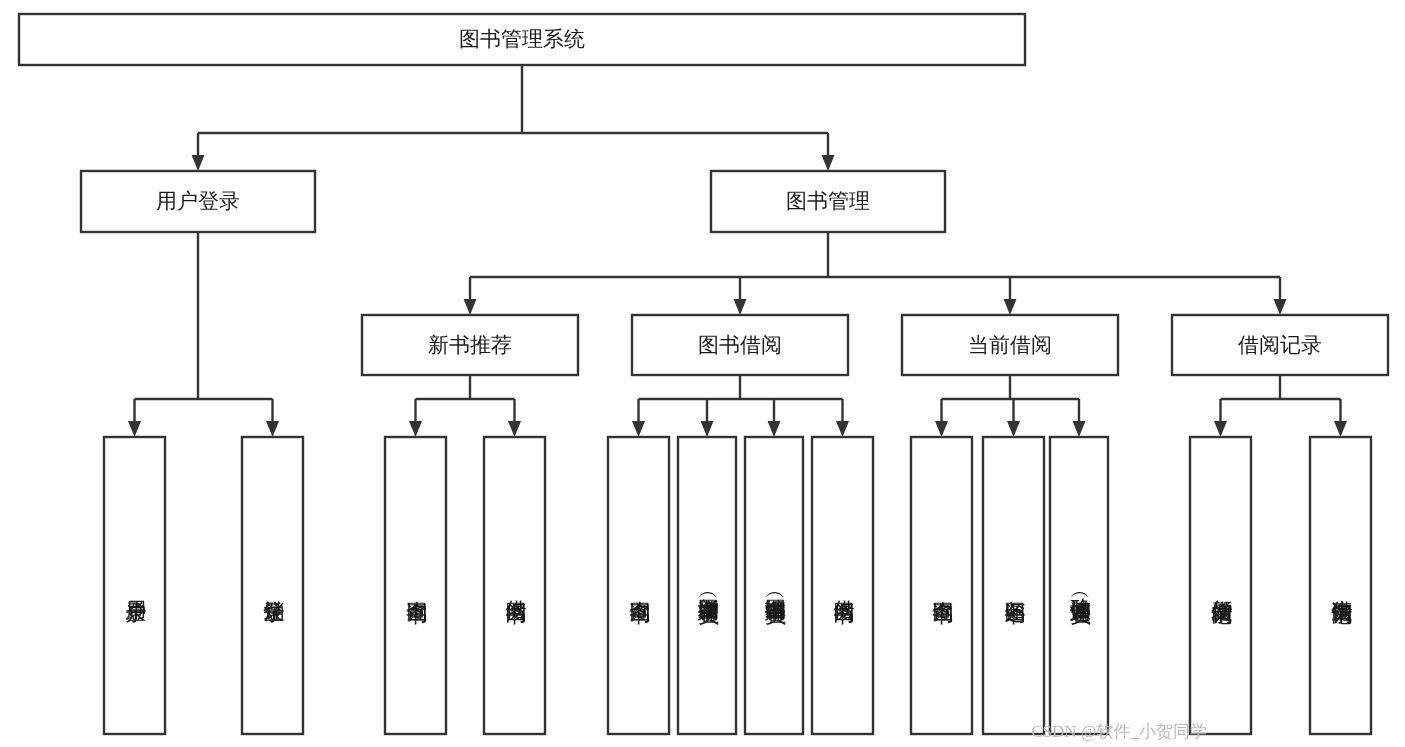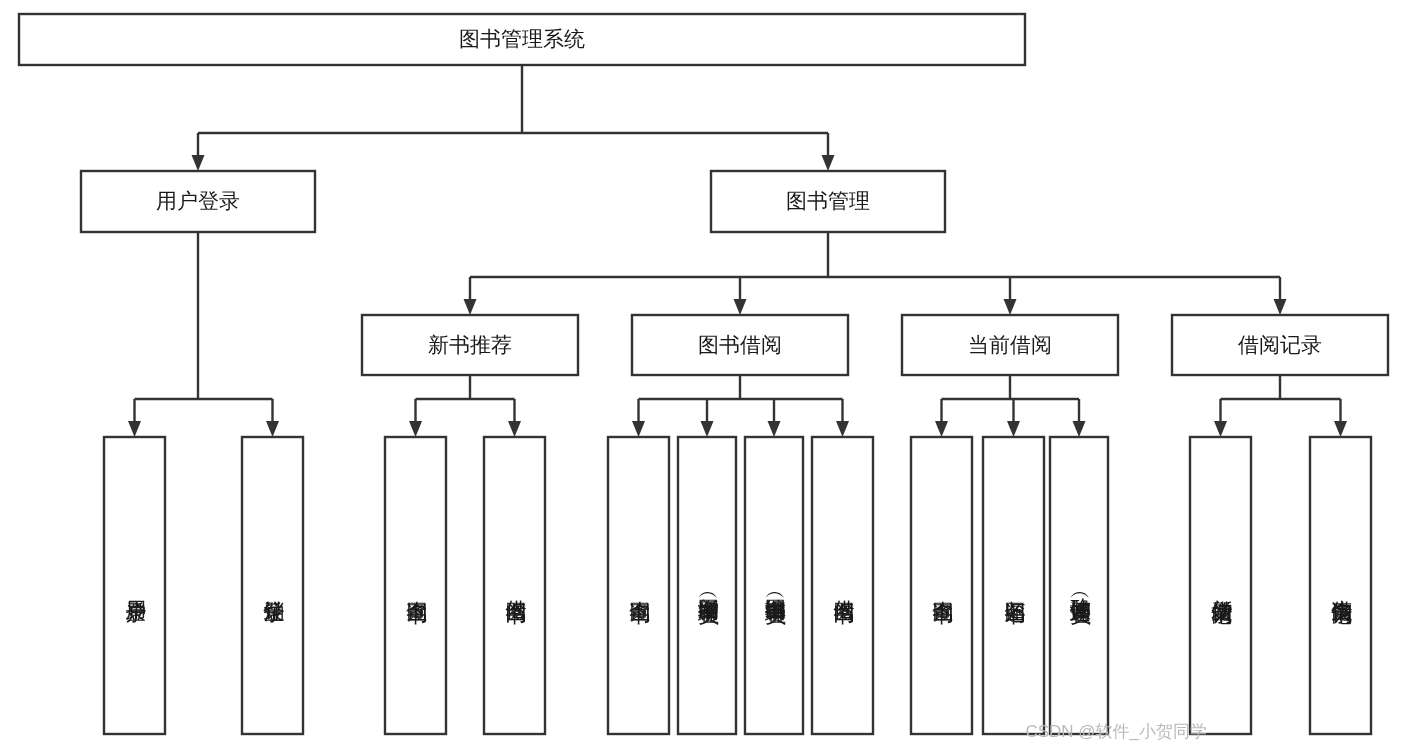--- a/index.html
+++ b/index.html
@@ -54,21 +54,21 @@
     stroke-linecap: butt;
   }
   .arrow-head {
     fill: #333333;
     stroke: none;
   }
   .watermark {
     position: absolute;
     right: 8px;
     bottom: 4px;
-    font-family: Liberation Sans, sans-serif;
+    font-family: Liberation Serif, serif;
     font-size: 17px;
     color: #b9b9b9;
     white-space: nowrap;
     user-select: none;
     pointer-events: none;
   }
 </style>
 </head>
 <body>
 

